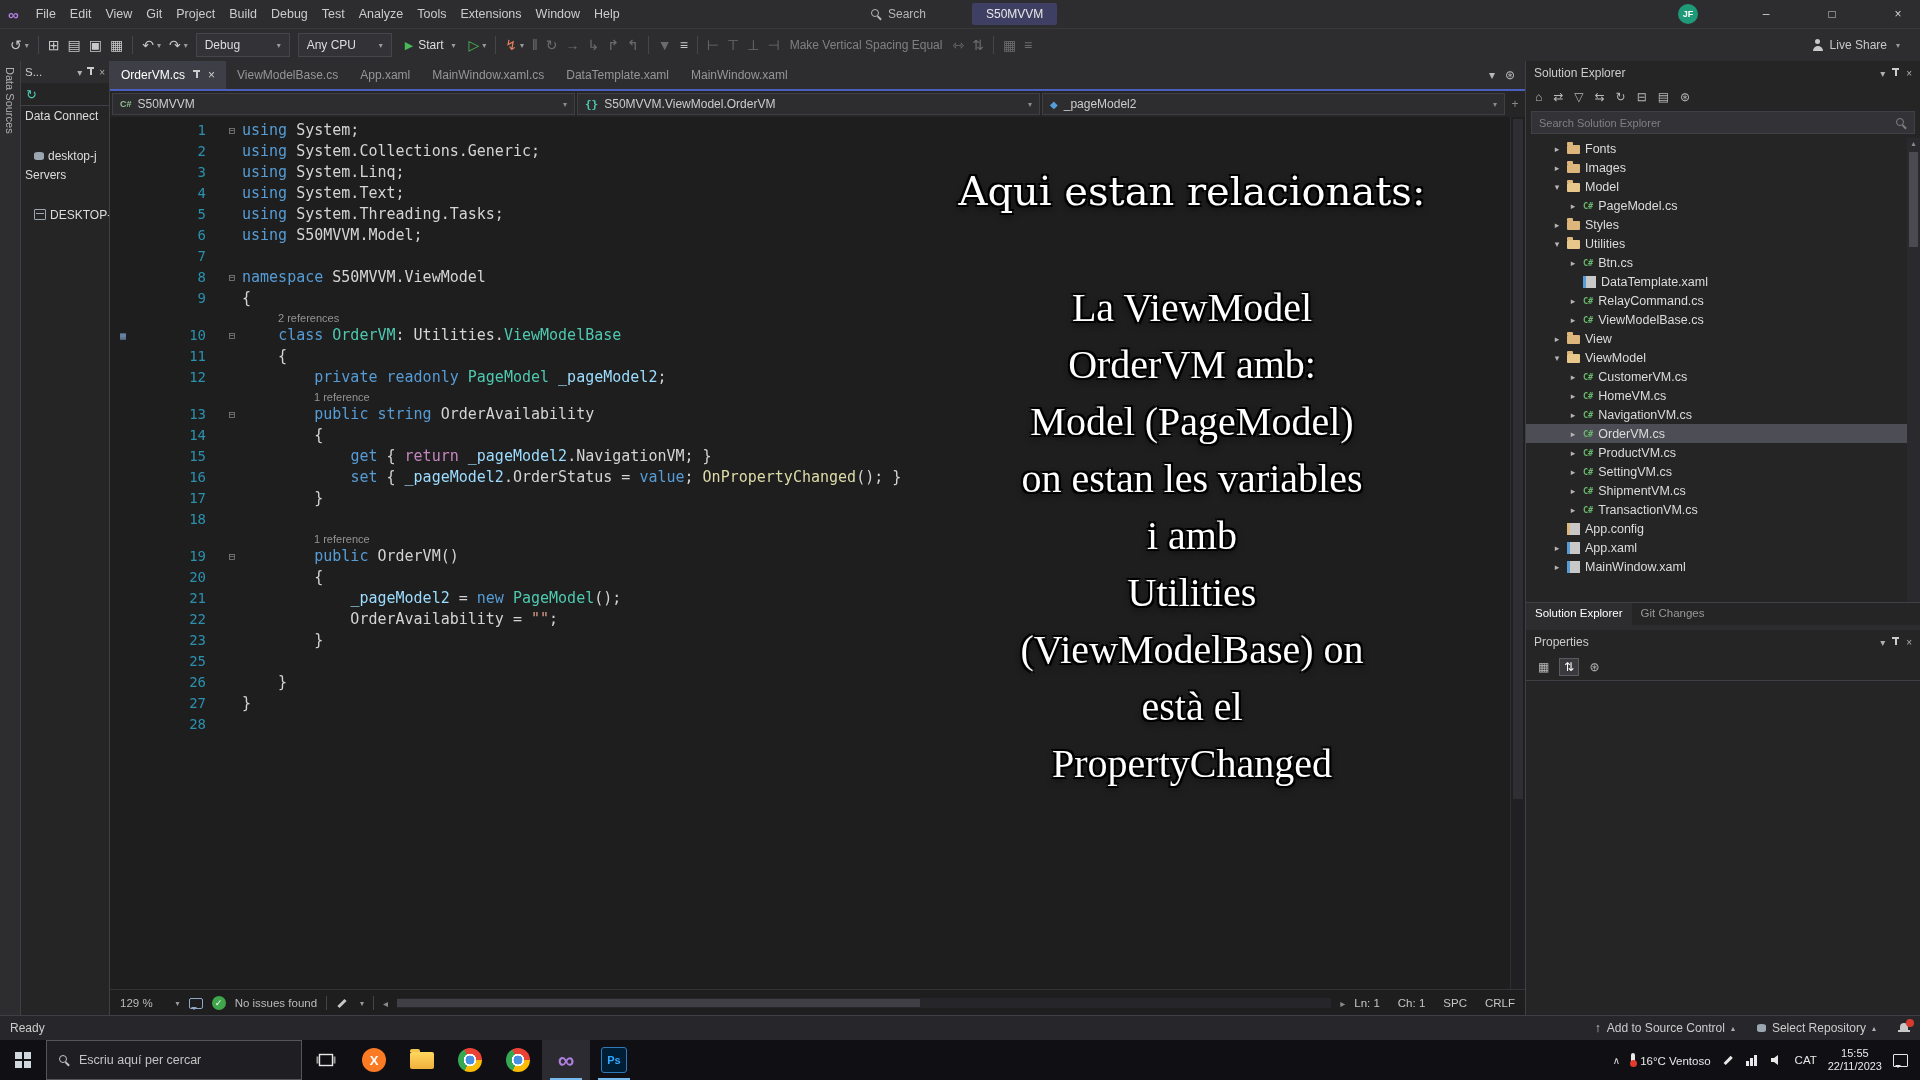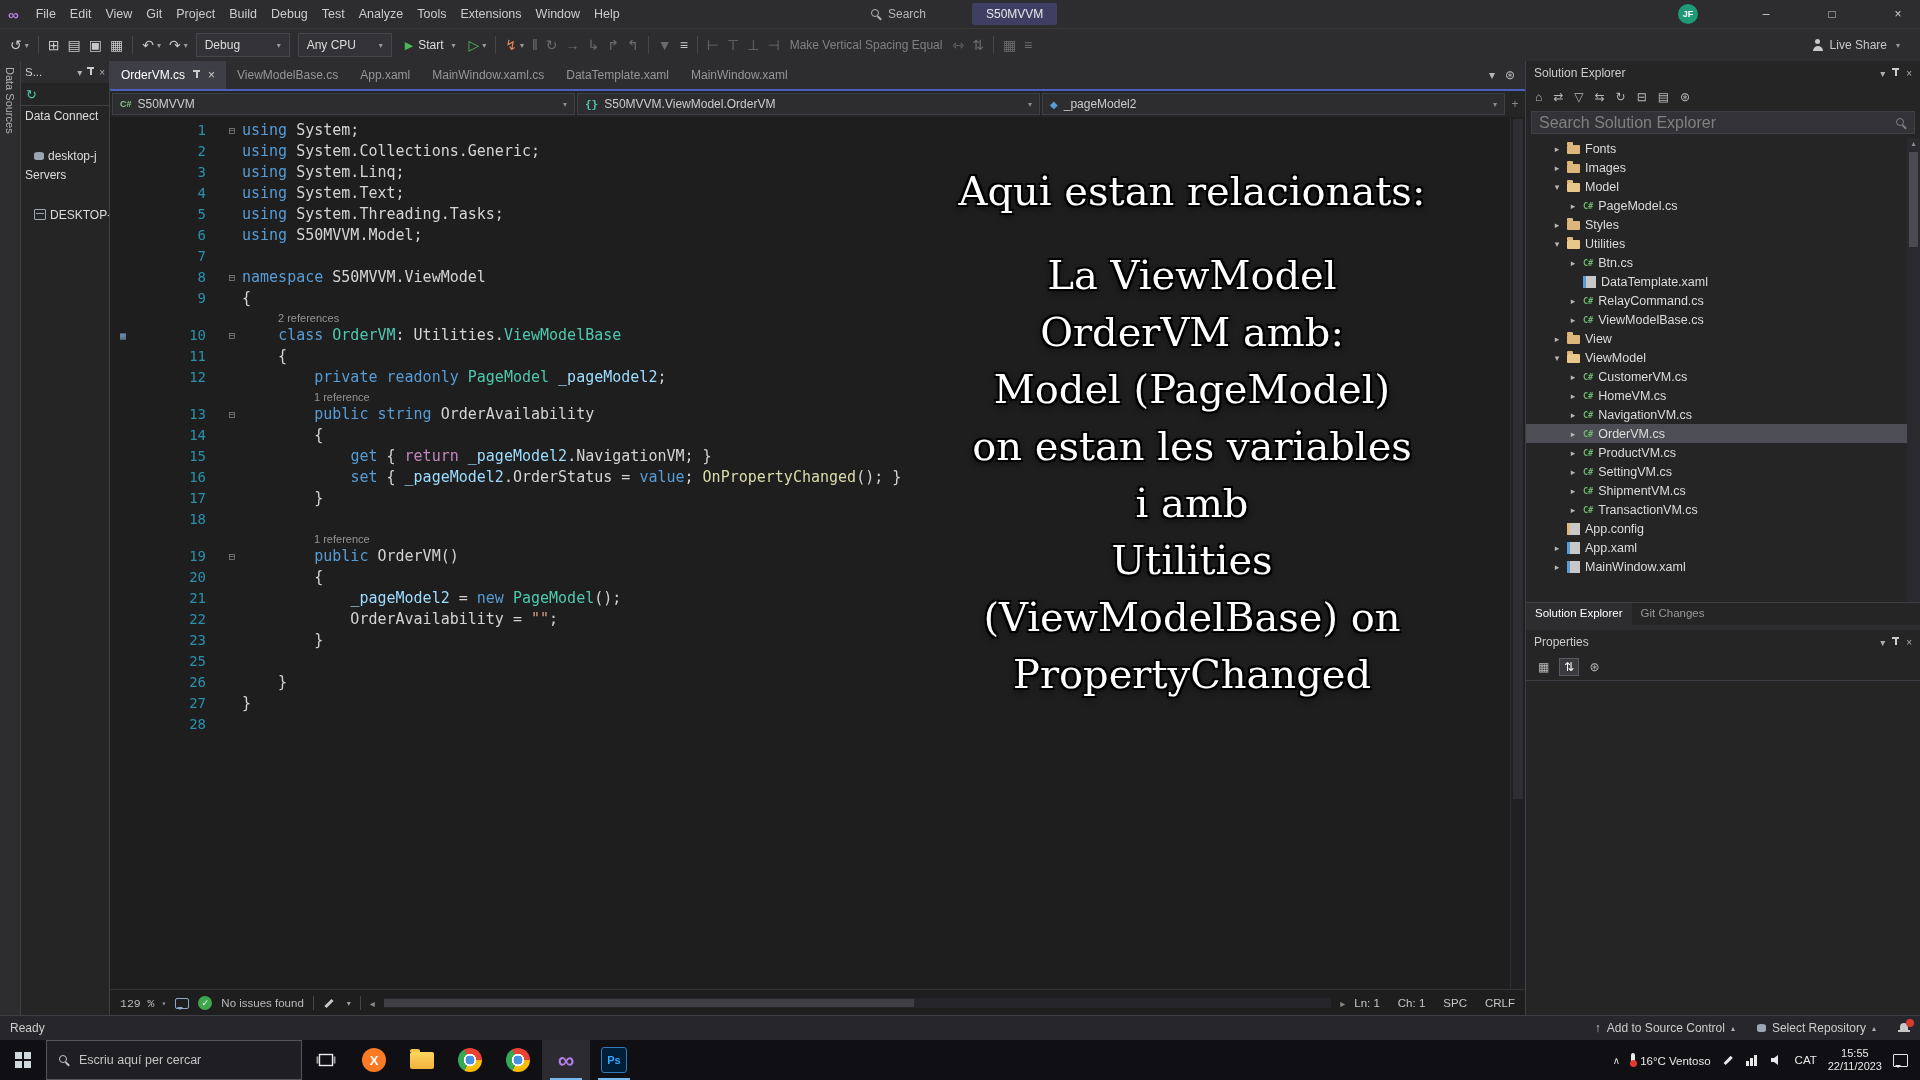--- a/index.html
+++ b/index.html
@@ -72,42 +72,42 @@
   .tk-k{color:#569cd6;}.tk-c{color:#c586c0;}.tk-t{color:#4ec9b0;}.tk-v{color:#9cdcfe;}
   .tk-m{color:#dcdcaa;}.tk-s{color:#d69d85;}.tk-p{color:#d4d4d4;}
   .lens-text{color:#949494;font-size:11px;font-family:"Liberation Sans",sans-serif;display:inline-block;}
   #v-scroll{width:14px;flex:none;background:#202023;border-left:1px solid #2f2f33;position:relative;}
   #v-thumb{position:absolute;left:2px;right:2px;top:2px;height:78%;background:#2e2e33;}
   
   #caption{position:absolute;left:762px;top:0;width:640px;text-align:center;pointer-events:none;
            font-family:"DejaVu Serif",serif;color:#ffffff;
            text-shadow:-2px -2px 0 #000,2px -2px 0 #000,-2px 2px 0 #000,2px 2px 0 #000,0 3px 7px rgba(0,0,0,.85);}
   .cap-title{margin-top:50px;font-size:40px;line-height:48px;}
-  #caption-lines{margin-top:32px;}
+  #caption-lines{margin-top:64px;font-family:Liberation Serif, serif;}
   .cap-line{font-size:40px;line-height:57px;}
   
   #editor-status{height:26px;flex:none;border-top:1px solid #333337;display:flex;align-items:center;gap:9px;padding:0 10px;font-size:11.5px;color:#bbbbbb;background:#1e1e1e;}
-  .es-zoom{display:flex;align-items:center;gap:4px;font-family:Liberation Mono, monospace;}
+  .es-zoom{display:flex;align-items:center;gap:20px;}
   .ic-bubble{width:12px;height:9px;border:1.5px solid #8fa8c8;border-radius:2px;position:relative;display:inline-block;}
   .ic-bubble::after{content:"";position:absolute;left:1px;bottom:-5px;border:3px solid transparent;border-top-color:#8fa8c8;}
   .ic-check{width:14px;height:14px;border-radius:50%;background:#3fa64b;color:#fff;font-size:9px;display:flex;align-items:center;justify-content:center;flex:none;}
   .es-div{width:1px;height:14px;background:#444449;}
   .ic-pencil{width:12px;height:12px;position:relative;display:inline-block;}
   .ic-pencil::before{content:"";position:absolute;left:1px;top:5px;width:10px;height:3px;background:#c8c8c8;transform:rotate(-45deg);}
   .hscroll{flex:1;height:10px;background:#26262a;position:relative;}
   .hscroll .hthumb{position:absolute;left:0;top:1px;bottom:1px;width:56%;background:#3f3f45;}
   .es-right{display:flex;gap:18px;color:#c5c5c5;}
   
   #right-col{width:394px;flex:none;background:#252526;border-left:1px solid #3f3f46;display:flex;flex-direction:column;}
   .panel-header{height:24px;display:flex;align-items:center;gap:6px;padding:0 8px;color:#cccccc;font-size:12px;}
   .ph-sp{flex:1;}
   .ph-ic{color:#b0b0b0;font-size:10px;}
   #se-toolbar{height:24px;display:flex;align-items:center;gap:11px;padding:0 9px;color:#b8b8b8;font-size:12px;}
   .se-tbi{cursor:default;}
-  #se-search{height:21px;margin:2px 5px 4px;background:#333337;border:1px solid #3f3f46;display:flex;align-items:center;padding:0 7px;color:#808080;font-size:16px;gap:6px;}
+  #se-search{height:21px;margin:2px 5px 4px;background:#333337;border:1px solid #3f3f46;display:flex;align-items:center;padding:0 7px;color:#808080;font-size:11px;gap:6px;}
   #se-search .sp{flex:1;}
   #se-tree{flex:1;position:relative;overflow:hidden;padding-top:1px;}
   .tree-item{height:19px;display:flex;align-items:center;gap:5px;font-size:12.5px;color:#dcdcdc;white-space:nowrap;}
   .tree-item.selected{background:#4d4d55;}
   .tree-arrow{width:10px;flex:none;text-align:center;color:#b5b5b5;font-size:9px;}
   .tico{flex:none;}
   .ic-folder{width:13px;height:9px;background:#dcb67a;border-radius:1px;position:relative;margin-top:2px;}
   .ic-folder::before{content:"";position:absolute;top:-3px;left:0;width:6px;height:3px;background:#dcb67a;border-radius:1px 1px 0 0;}
   .ic-folder.open{background:#e6c astatine;}
   .ic-cs{color:#69b76a;font-size:8.5px;font-weight:bold;font-family:"DejaVu Sans Mono",monospace;}
@@ -441,20 +441,21 @@
         <div id="caption">
           <div class="cap-title">Aqui estan relacionats:</div>
           <div id="caption-lines">
               <div class="cap-line">La ViewModel</div>
               <div class="cap-line">OrderVM amb:</div>
               <div class="cap-line">Model (PageModel)</div>
               <div class="cap-line">on estan les variables</div>
               <div class="cap-line">i amb</div>
               <div class="cap-line">Utilities</div>
               <div class="cap-line">(ViewModelBase) on</div>
+              <div class="cap-line">està el</div>
               <div class="cap-line">PropertyChanged</div>
             </div>
         </div>
       </div>
 
       <div id="editor-status">
         <div class="es-zoom">
           <span>129 %</span>
           <span class="caret">▾</span>
         </div>

